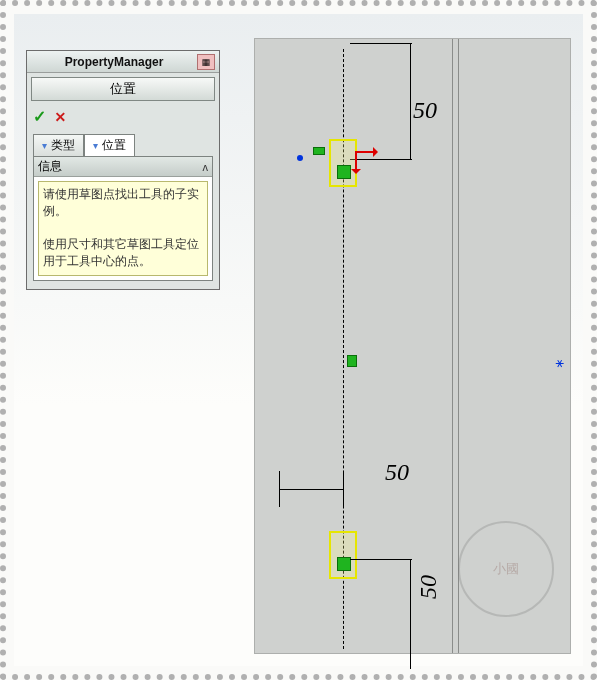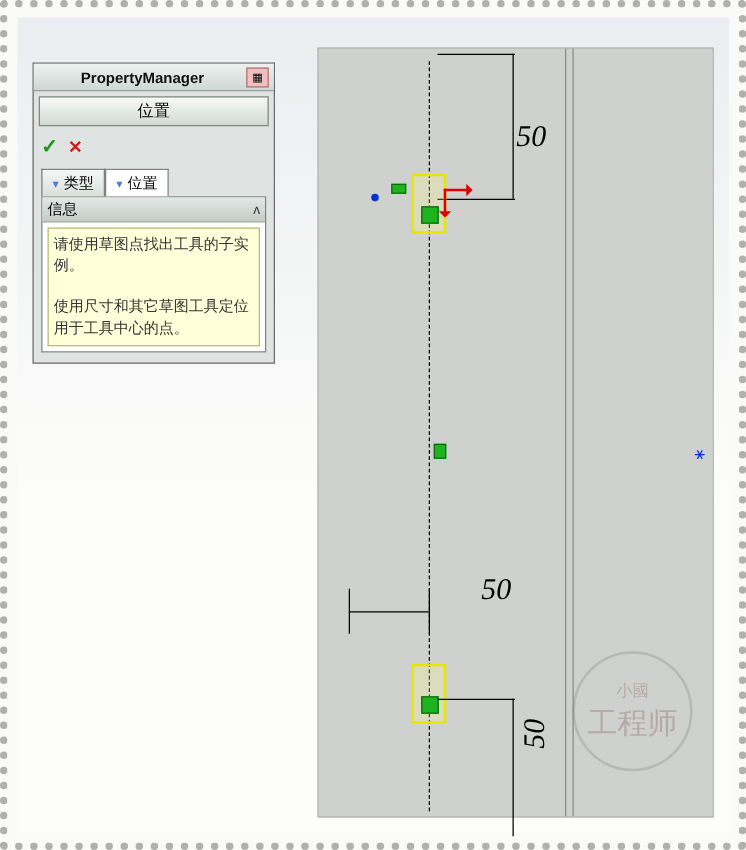--- a/index.html
+++ b/index.html
@@ -312,18 +312,17 @@
     </div>
 
     <div class="dim-line" style="left:155px; top:520px; width:1px; height:110px;"></div>
     <div class="dim-line" style="left:95px; top:520px; width:62px; height:1px;"></div>
     <div class="dim-text dim-50-b">50</div>
 
     <div class="blue-star" style="right:6px; top:316px;">⚹</div>
 
     <div class="watermark">
       <div class="small">小國</div>
-      <div class="big">工程师</div>
     </div>
   </div>
 </div>
 
 <div class="scallop-border"></div>
 
 </body></html>

